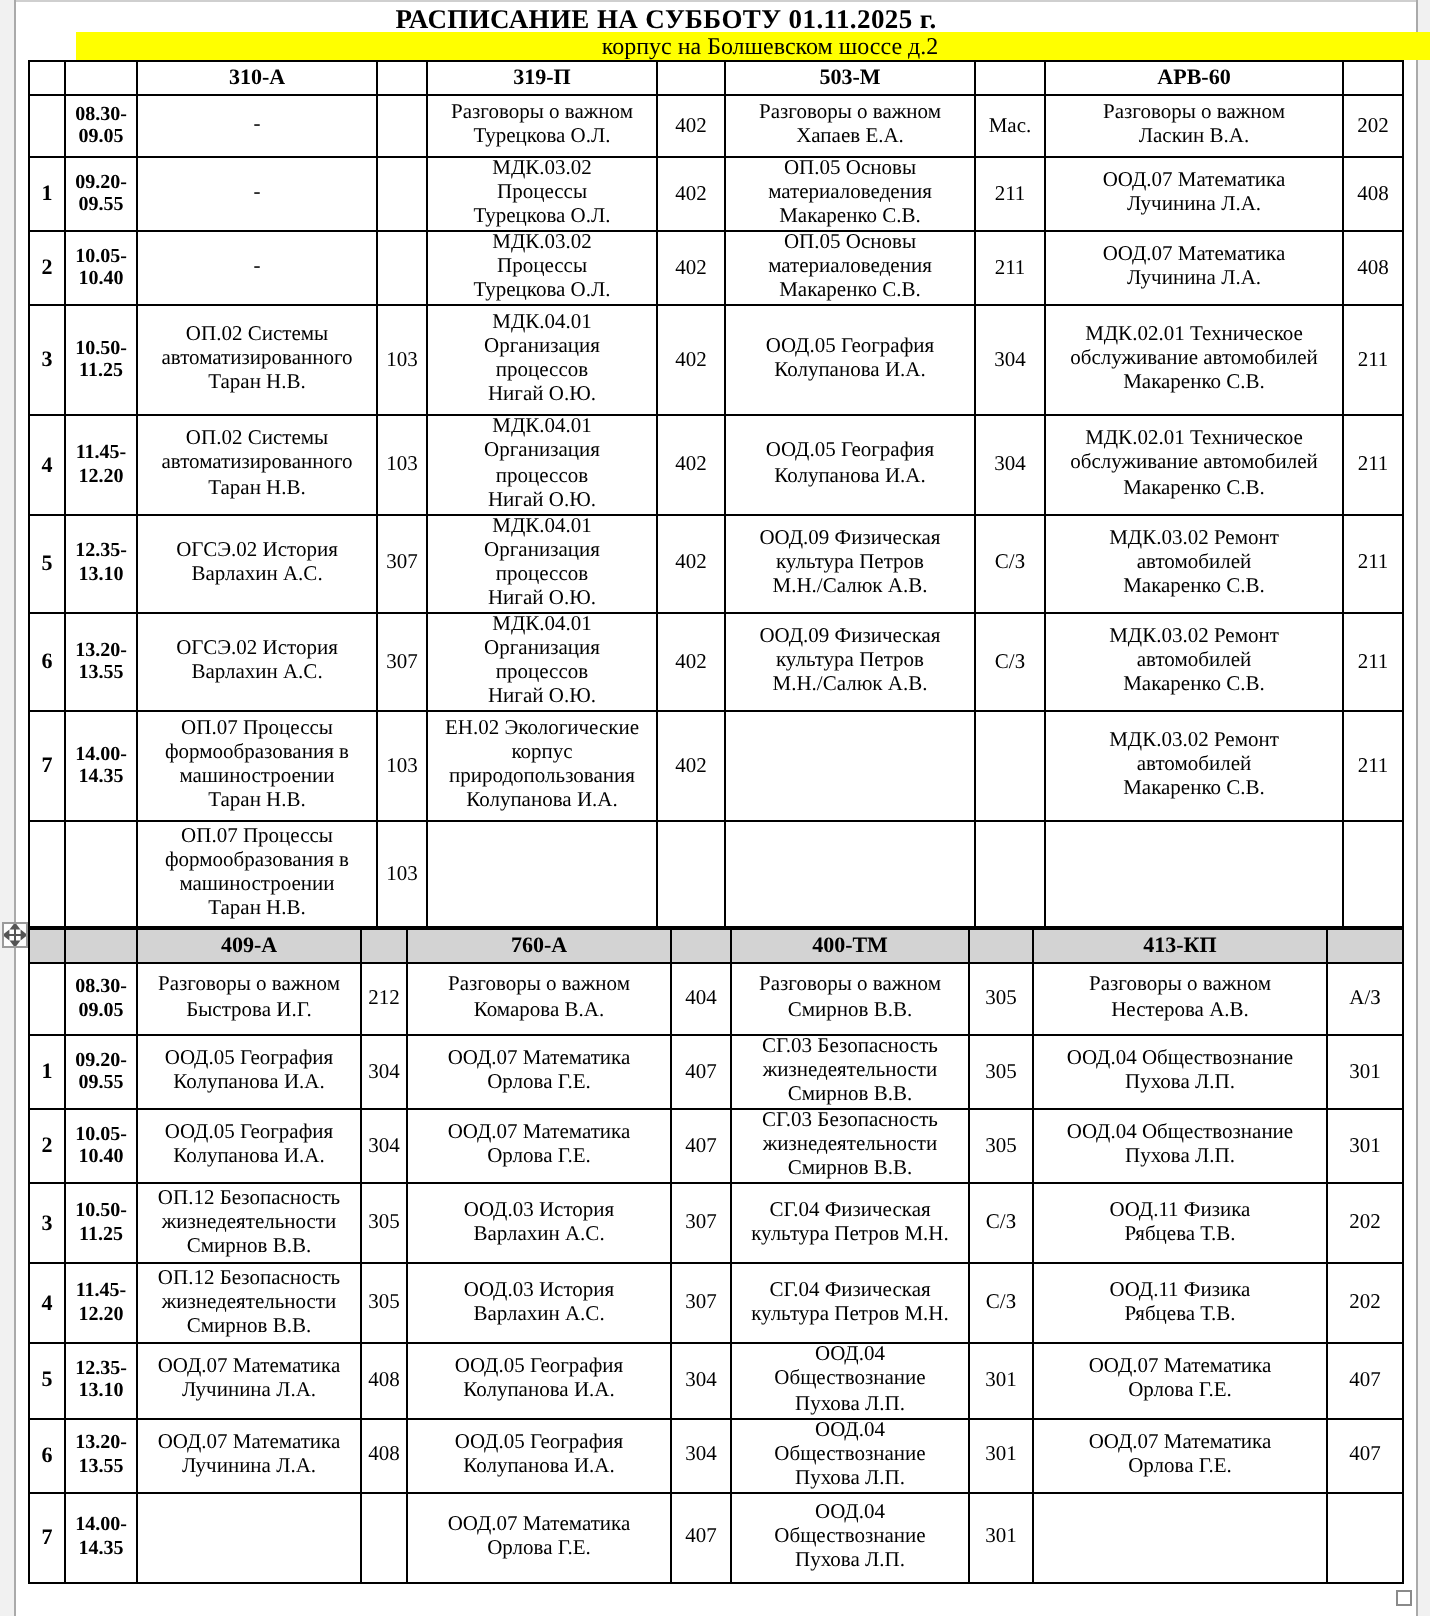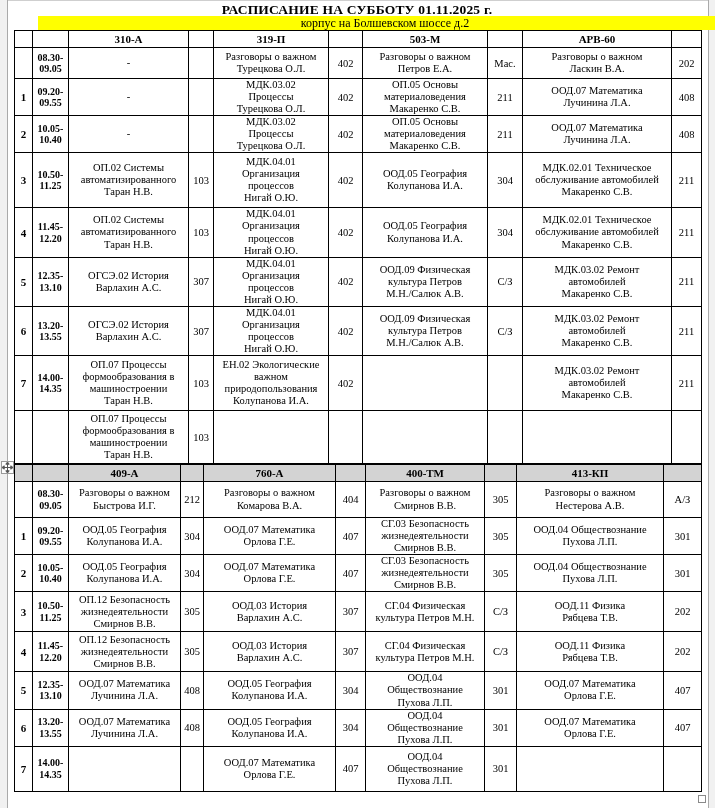--- a/index.html
+++ b/index.html
@@ -6,21 +6,21 @@
   body{
     width:715px;height:808px;position:relative;background:#ffffff;
     font-family:"Liberation Serif", serif;color:#000;overflow:hidden;
   }
   .edge-top{position:absolute;left:0;top:0;width:715px;height:1px;background:#cfcfcf;}
   .edge-left{position:absolute;left:0;top:0;width:7px;height:808px;background:#f1f1f1;border-right:1px solid #aaaaaa;}
   .edge-right{position:absolute;right:0;top:0;width:6px;height:808px;background:#f1f1f1;border-left:1px solid #aaaaaa;}
 
   .doc-title{
     position:absolute;top:2px;left:8px;width:650px;text-align:center;
-    font-weight:bold;font-size:13.5px;letter-spacing:.2px;padding-left:24px;
+    font-weight:bold;font-size:13.5px;letter-spacing:.2px;
   }
   .subtitle-band{
     position:absolute;top:16px;left:38px;width:672px;height:14px;
     text-align:center;font-size:12px;line-height:14px;padding-left:11px;
   }
 
   table.sched{
     position:absolute;left:14px;border-collapse:collapse;table-layout:fixed;
     width:687px;background:#fff;padding-left:40px;
   }
@@ -96,21 +96,21 @@
           <div>-</div>
         </td>
         <td class="room g0"></td>
         <td class="lesson g1">
           <div>Разговоры о важном</div>
           <div>Турецкова О.Л.</div>
         </td>
         <td class="room g1">402</td>
         <td class="lesson g2">
           <div>Разговоры о важном</div>
-          <div>Петров Е.А.</div>
+          <div>Хапаев Е.А.</div>
         </td>
         <td class="room g2">Мас.</td>
         <td class="lesson g3">
           <div>Разговоры о важном</div>
           <div>Ласкин В.А.</div>
         </td>
         <td class="room g3">202</td>
       </tr>
       <tr style="height: 36px;">
         <td class="num">1</td>
@@ -300,21 +300,21 @@
         </td>
         <td class="lesson g0">
           <div>ОП.07 Процессы</div>
           <div>формообразования в</div>
           <div>машиностроении</div>
           <div>Таран Н.В.</div>
         </td>
         <td class="room g0">103</td>
         <td class="lesson g1">
           <div>ЕН.02 Экологические</div>
-          <div>важном</div>
+          <div>корпус</div>
           <div>природопользования</div>
           <div>Колупанова И.А.</div>
         </td>
         <td class="room g1">402</td>
         <td class="lesson g2"></td>
         <td class="room g2"></td>
         <td class="lesson g3">
           <div>МДК.03.02 Ремонт</div>
           <div>автомобилей</div>
           <div>Макаренко С.В.</div>

